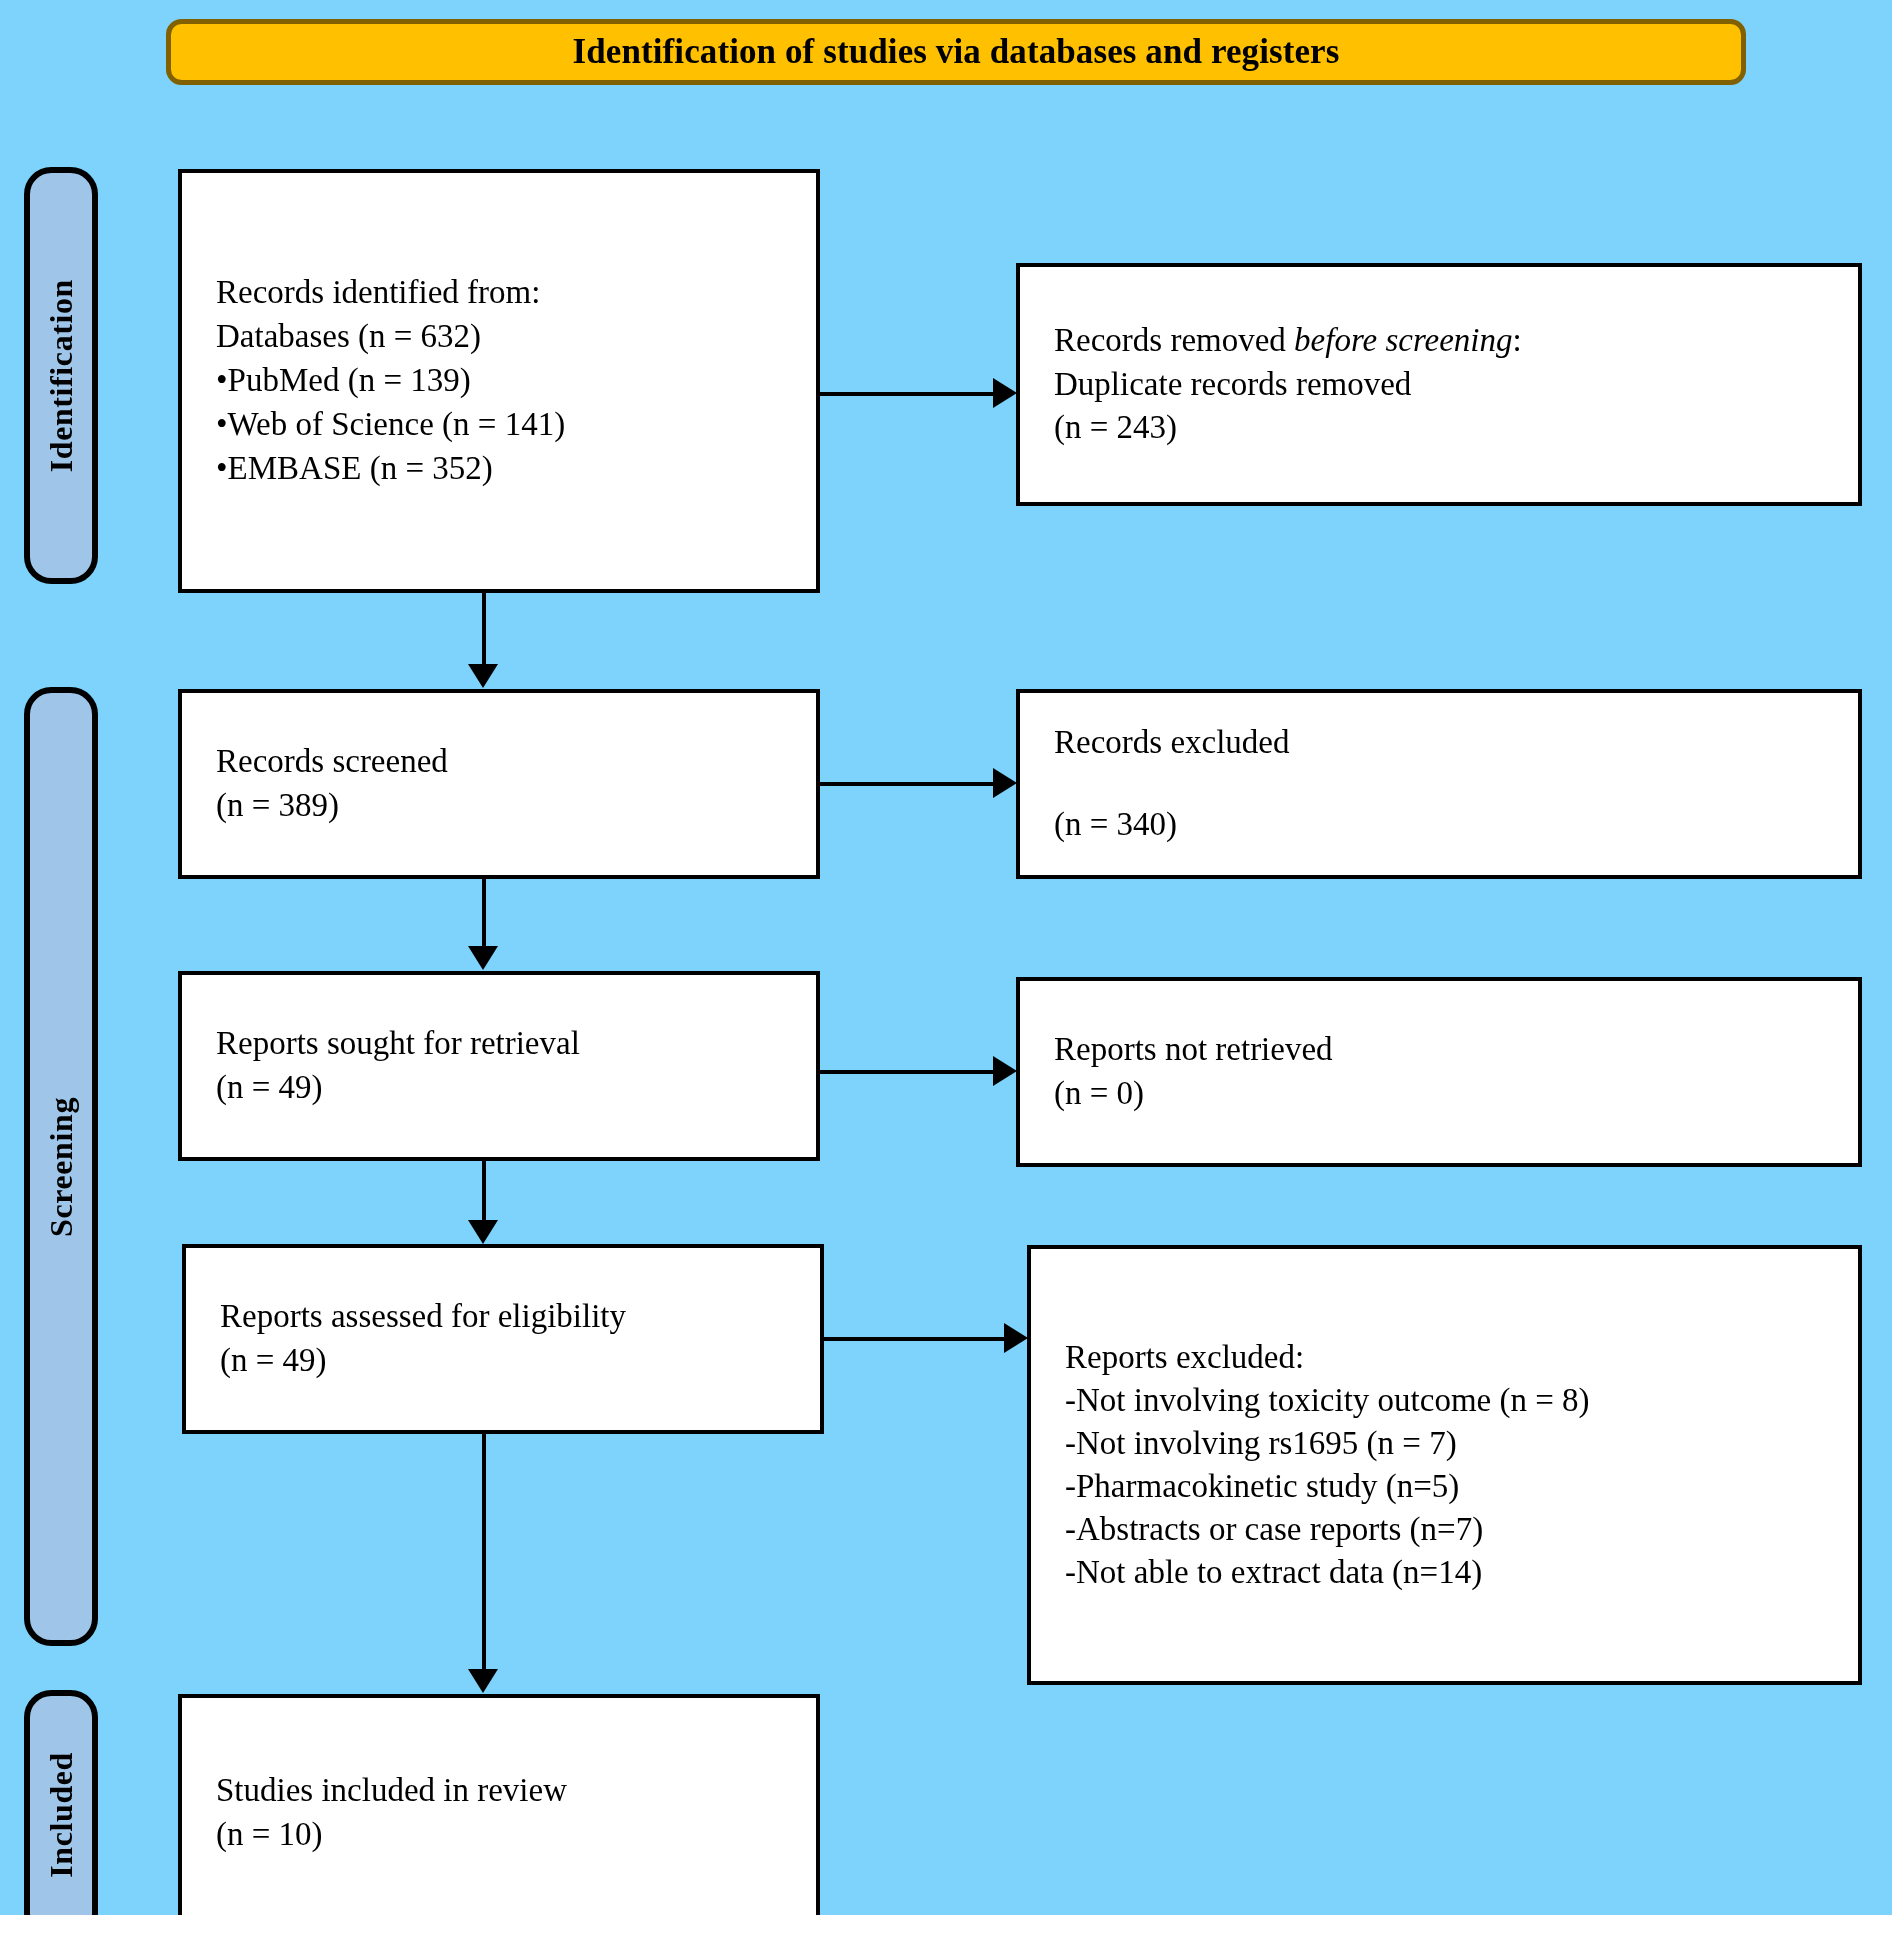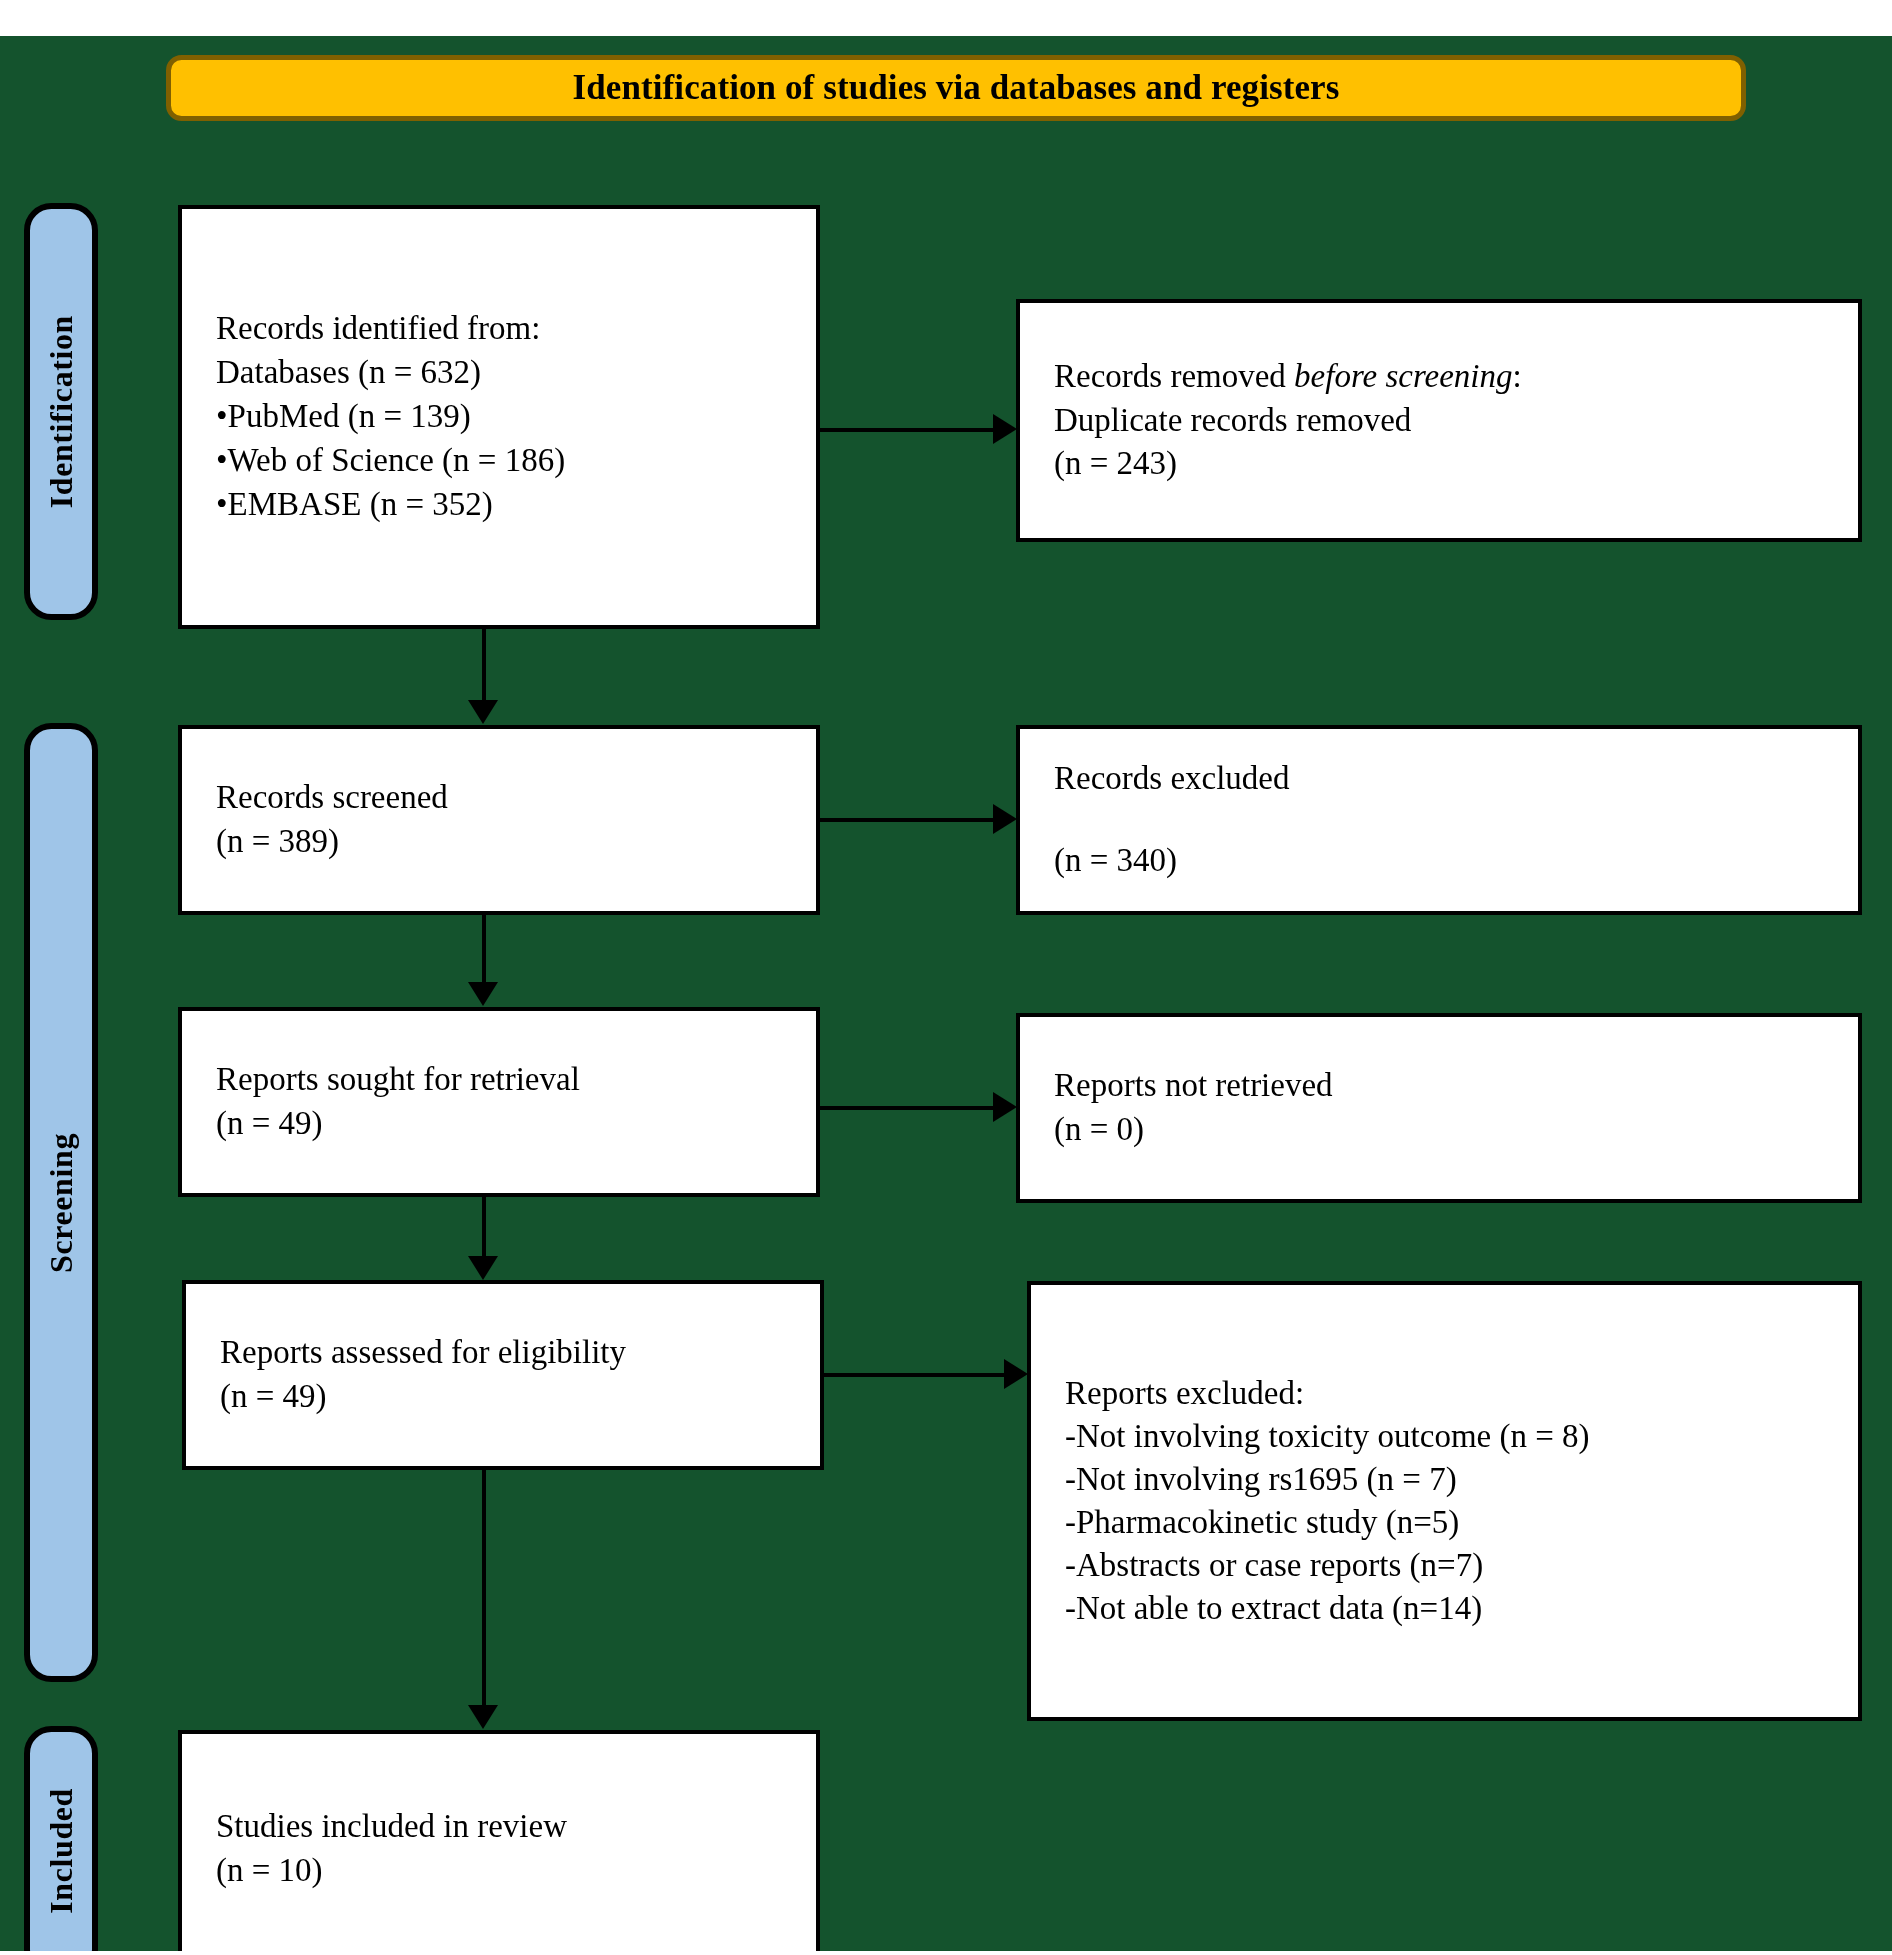--- a/index.html
+++ b/index.html
@@ -5,24 +5,23 @@
 <style>
   html, body {
     margin: 0;
     padding: 0;
     background: #ffffff;
   }
   #page {
     position: relative;
     width: 1893px;
     height: 1915px;
-    background: #14532d;
+    background: #7dd3fc;
     font-family: "Liberation Serif", "DejaVu Serif", serif;
     overflow: hidden;
-    margin-top: 36px;
   }
 
   
   #title-banner {
     position: absolute;
     left: 166px;
     top: 19px;
     width: 1580px;
     height: 66px;
     background: #FFC000;
@@ -145,21 +144,21 @@
     <span class="stage-label">Screening</span>
   </div>
   <div class="stage-bar" id="stage-included">
     <span class="stage-label">Included</span>
   </div>
 
   <div class="flow-box" id="box-identified">
     <div class="line">Records identified from:</div>
     <div class="line">Databases (n = 632)</div>
     <div class="line">•PubMed (n = 139)</div>
-    <div class="line">•Web of Science (n = 186)</div>
+    <div class="line">•Web of Science (n = 141)</div>
     <div class="line">•EMBASE (n = 352)</div>
   </div>
 
   <div class="flow-box" id="box-removed">
     <div class="line"><span>Records removed </span><em>before screening</em><span>:</span></div>
     <div class="line">Duplicate records removed</div>
     <div class="line">(n = 243)</div>
   </div>
 
   <div class="flow-box" id="box-screened">

